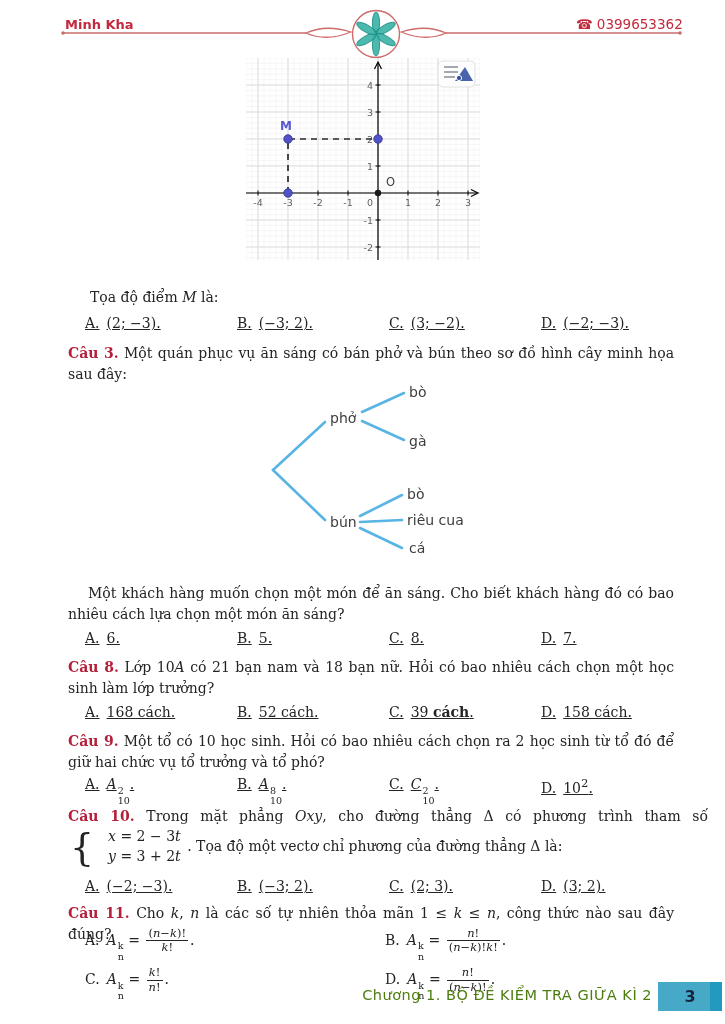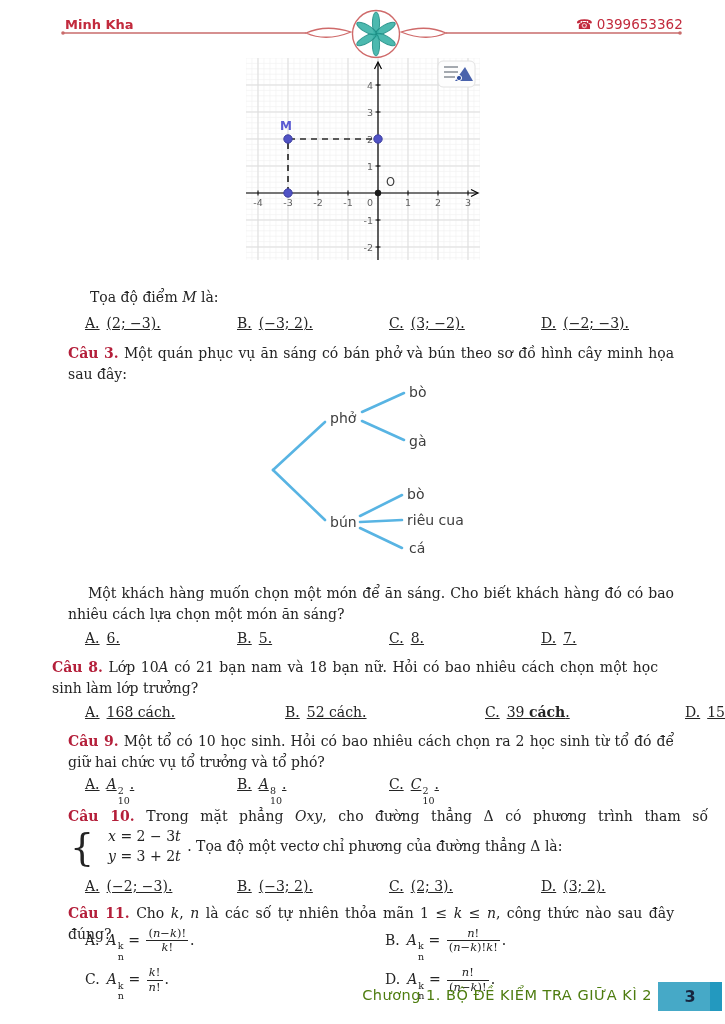--- a/index.html
+++ b/index.html
@@ -238,26 +238,26 @@
 
 <div class="abs qblock" style="left:68px;top:583px;text-indent:20px;">Một khách hàng muốn chọn một món để ăn sáng. Cho biết khách hàng đó có bao nhiêu cách lựa chọn một món ăn sáng?</div>
 
 <div class="abs opts" style="left:68px;top:630px;">
   <div class="opt"><span class="opt-label">A.</span><span>6.</span></div>
   <div class="opt"><span class="opt-label">B.</span><span>5.</span></div>
   <div class="opt"><span class="opt-label">C.</span><span>8.</span></div>
   <div class="opt"><span class="opt-label">D.</span><span>7.</span></div>
 </div>
 
-<div class="abs qblock" style="left:52px;top:657px;">
+<div class="abs qblock" style="left:68px;top:657px;">
   <span class="cau">Câu 8.</span>
   <span>Lớp 10<i>A</i> có 21 bạn nam và 18 bạn nữ. Hỏi có bao nhiêu cách chọn một học sinh làm lớp trưởng?</span>
 </div>
 
-<div class="abs opts" style="left:68px;top:704px;gap:48px;">
+<div class="abs opts" style="left:68px;top:704px;">
   <div class="opt"><span class="opt-label">A.</span><span>168 cách.</span></div>
   <div class="opt"><span class="opt-label">B.</span><span>52 cách.</span></div>
   <div class="opt"><span class="opt-label">C.</span><span>39 <b>cách</b>.</span></div>
   <div class="opt"><span class="opt-label">D.</span><span>158 cách.</span></div>
 </div>
 
 <div class="abs qblock" style="left:68px;top:731px;">
   <span class="cau">Câu 9.</span>
   <span>Một tổ có 10 học sinh. Hỏi có bao nhiêu cách chọn ra 2 học sinh từ tổ đó để giữ hai chức vụ tổ trưởng và tổ phó?</span>
 </div>
@@ -268,20 +268,21 @@
           <sub>10</sub>
         </span>.</span></div>
   <div class="opt"><span class="opt-label">B.</span><span><i>A</i><span class="ss">
           <sup>8</sup>
           <sub>10</sub>
         </span>.</span></div>
   <div class="opt"><span class="opt-label">C.</span><span><i>C</i><span class="ss">
           <sup>2</sup>
           <sub>10</sub>
         </span>.</span></div>
+  <div class="opt"><span class="opt-label">D.</span><span>10<sup>2</sup>.</span></div>
 </div>
 
 <div class="abs qblock" style="left:68px;top:806px;width:640px;">
   <span class="cau">Câu 10.</span>
   <span>Trong mặt phẳng <i>Oxy</i>, cho đường thẳng Δ có phương trình tham số <span class="cases">
         <span class="brace">{</span>
         <span class="eqs">
           <span><i>x</i> = 2 − 3<i>t</i></span>
           <span><i>y</i> = 3 + 2<i>t</i></span>
         </span>

